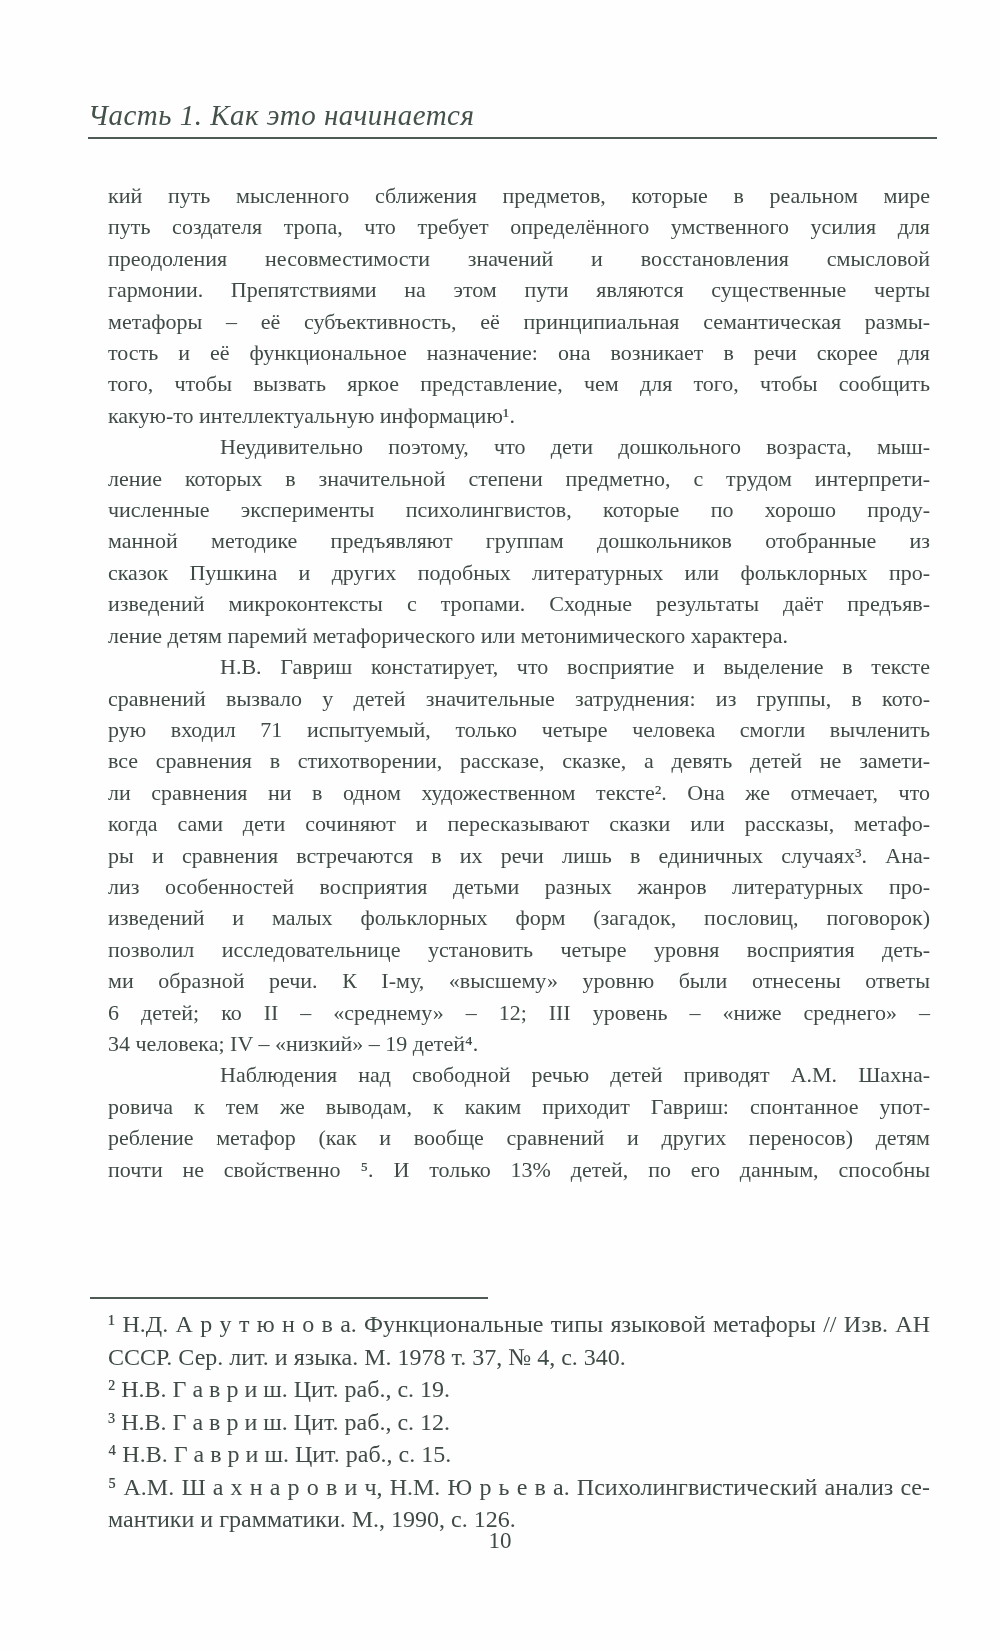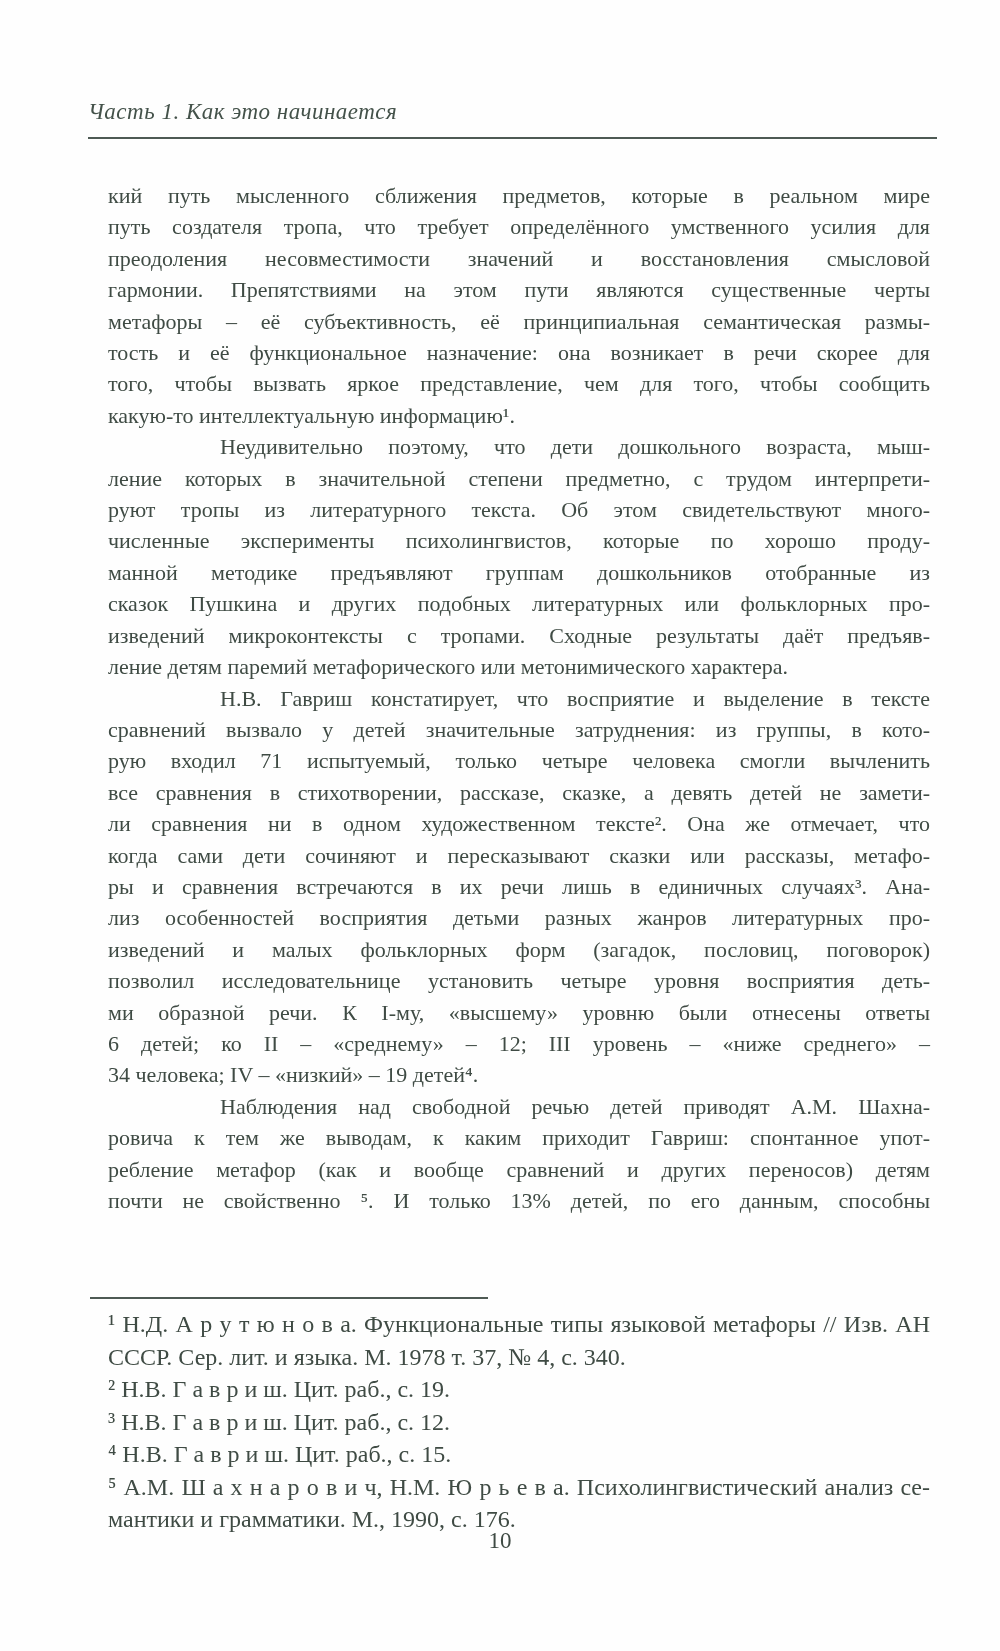--- a/index.html
+++ b/index.html
@@ -9,21 +9,21 @@
     font-family: "Liberation Serif", "DejaVu Serif", serif;
     color: #3f4b44;
     position: relative;
     overflow: hidden;
   }
   .page { position: absolute; inset: 0; }
 
   .running-header {
     position: absolute; left: 88px; top: 99px;
     font-style: italic;
-    font-size: 23px;
+    font-size: 29px;
     letter-spacing: 0.5px;
     color: #44524a;
   }
   .header-rule {
     position: absolute; left: 88px; top: 137px;
     width: 849px; height: 2px;
     background: #4e5a54;
   }
 
   .body-text {
@@ -74,21 +74,20 @@
       <div class="ln jl">гармонии. Препятствиями на этом пути являются существенные черты</div>
       <div class="ln jl">метафоры – её субъективность, её принципиальная семантическая размы-</div>
       <div class="ln jl">тость и её функциональное назначение: она возникает в речи скорее для</div>
       <div class="ln jl">того, чтобы вызвать яркое представление, чем для того, чтобы сообщить</div>
       <div class="ln ll">какую-то интеллектуальную информацию¹.</div>
     </div>
 
     <div class="para">
       <div class="ln jl ind">Неудивительно поэтому, что дети дошкольного возраста, мыш-</div>
       <div class="ln jl">ление которых в значительной степени предметно, с трудом интерпрети-</div>
-      <div class="ln jl">руют тропы из литературного текста. Об этом свидетельствуют много-</div>
       <div class="ln jl">численные эксперименты психолингвистов, которые по хорошо проду-</div>
       <div class="ln jl">манной методике предъявляют группам дошкольников отобранные из</div>
       <div class="ln jl">сказок Пушкина и других подобных литературных или фольклорных про-</div>
       <div class="ln jl">изведений микроконтексты с тропами. Сходные результаты даёт предъяв-</div>
       <div class="ln ll">ление детям паремий метафорического или метонимического характера.</div>
     </div>
 
     <div class="para">
       <div class="ln jl ind">Н.В. Гавриш констатирует, что восприятие и выделение в тексте</div>
       <div class="ln jl">сравнений вызвало у детей значительные затруднения: из группы, в кото-</div>
@@ -116,18 +115,18 @@
 
   <div class="fn-rule"></div>
 
   <div class="footnotes">
     <div class="ln jl">¹ Н.Д. А р у т ю н о в а. Функциональные типы языковой метафоры // Изв. АН</div>
     <div class="ln ll">СССР. Сер. лит. и языка. М. 1978 т. 37, № 4, с. 340.</div>
     <div class="ln ll">² Н.В. Г а в р и ш. Цит. раб., с. 19.</div>
     <div class="ln ll">³ Н.В. Г а в р и ш. Цит. раб., с. 12.</div>
     <div class="ln ll">⁴ Н.В. Г а в р и ш. Цит. раб., с. 15.</div>
     <div class="ln jl">⁵ А.М. Ш а х н а р о в и ч, Н.М. Ю р ь е в а. Психолингвистический анализ се-</div>
-    <div class="ln ll">мантики и грамматики. М., 1990, с. 176.</div>
+    <div class="ln ll">мантики и грамматики. М., 1990, с. 126.</div>
   </div>
 
   <div class="page-number">10</div>
 
 </div>
 
 </body></html>

